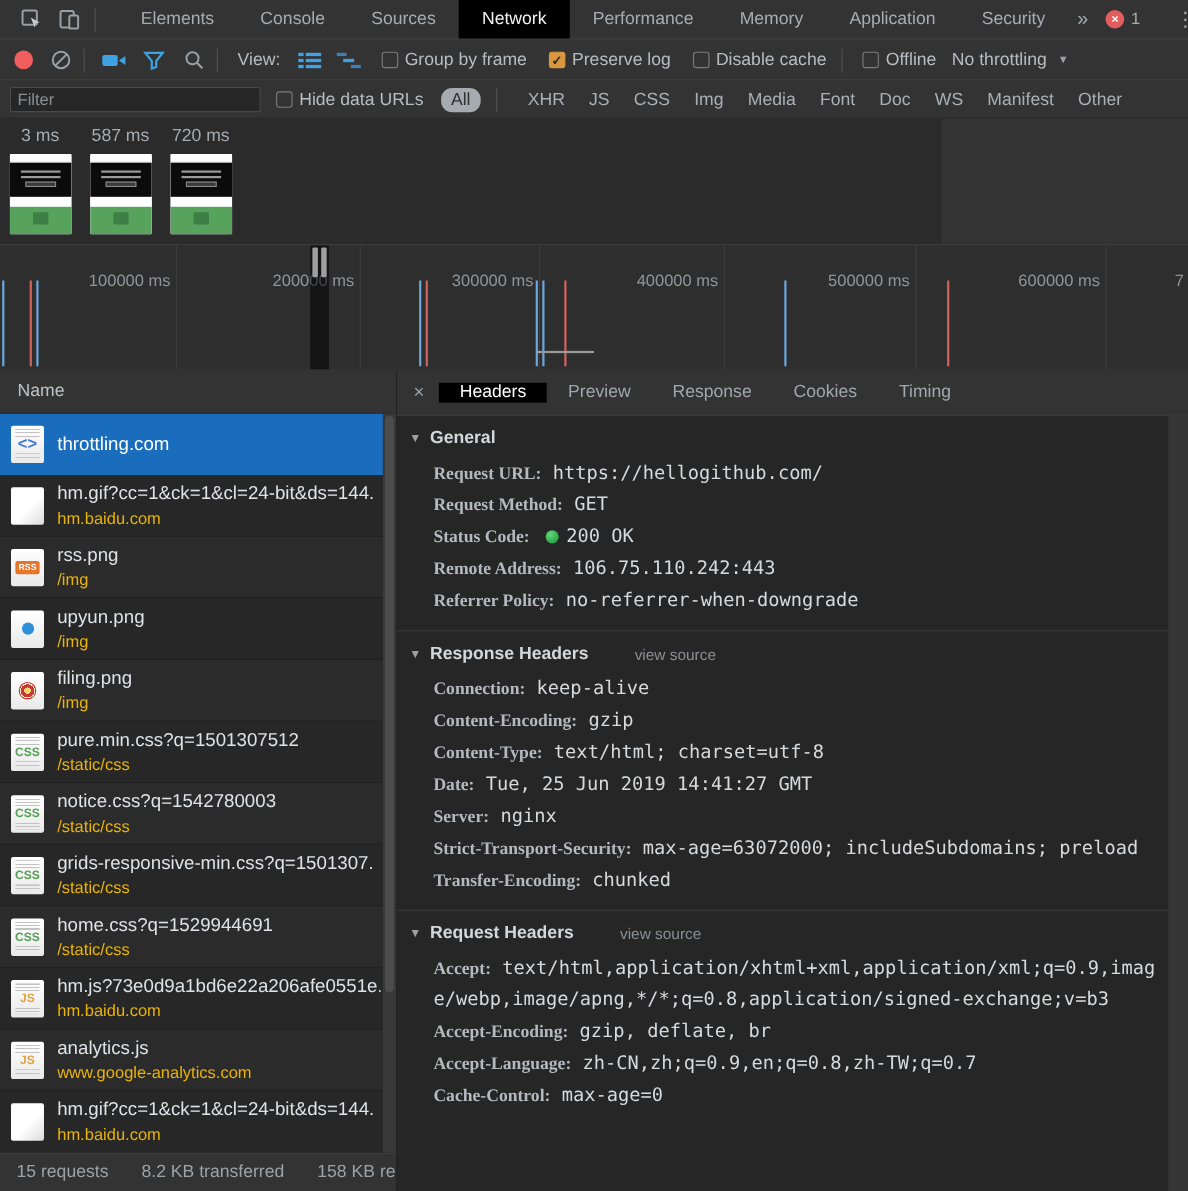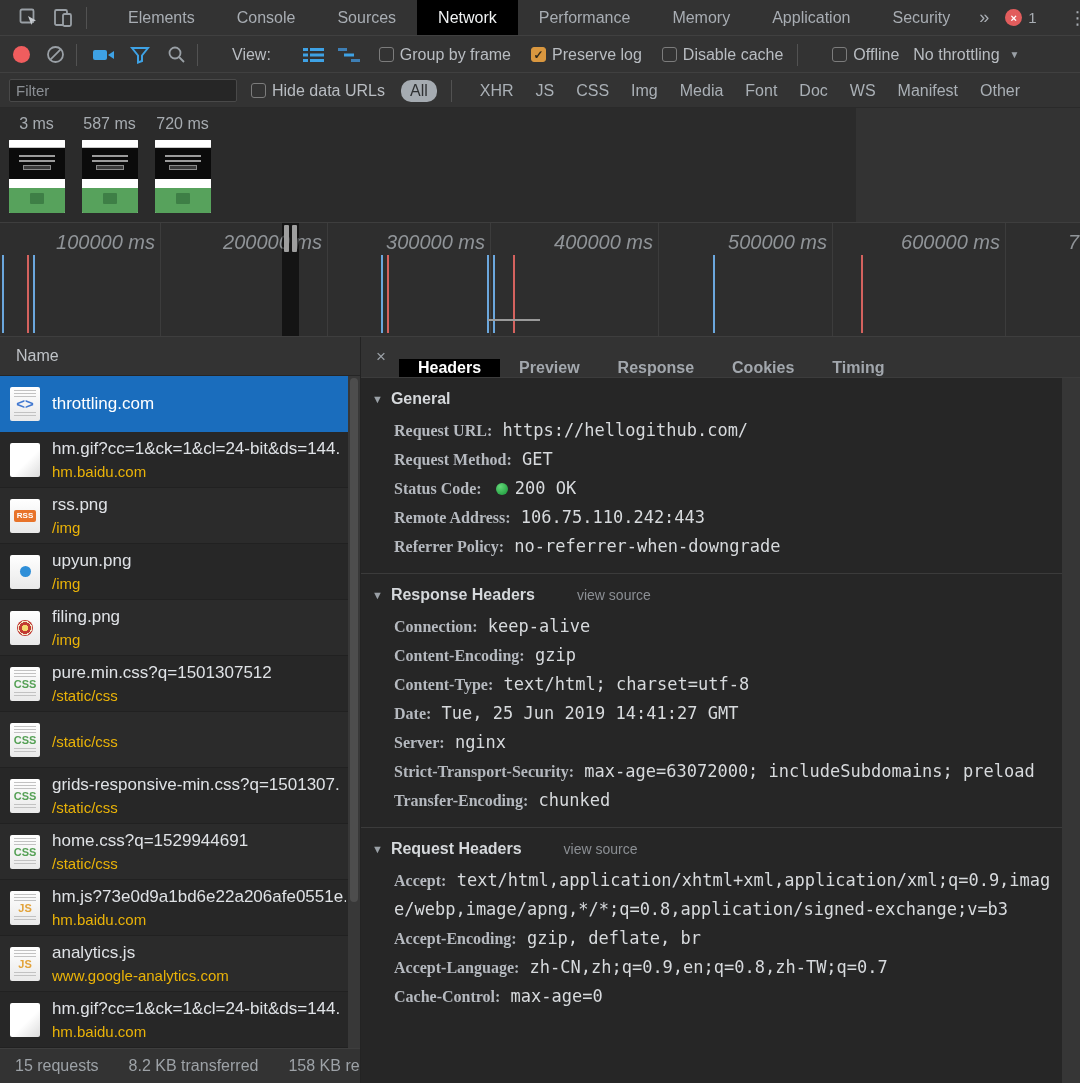--- a/index.html
+++ b/index.html
@@ -24,21 +24,21 @@
 
   
   .nettoolbar { position:absolute; top:37px; left:0; width:1080px; height:36px; background:#333;
                 display:flex; align-items:center; border-bottom:1px solid #404040; }
   .record-dot { width:17px; height:17px; border-radius:50%; background:#f05d5e; margin:0 10px 0 13px; cursor:pointer; }
   .tool-svg { display:flex; align-items:center; justify-content:center; width:30px; height:26px; cursor:pointer; }
   .lbl { color:#b9bdc2; font-size:16px; white-space:nowrap; }
   .chk { width:15px; height:15px; border:1.5px solid #7c7c7c; border-radius:3px; background:transparent;
          display:inline-flex; align-items:center; justify-content:center; cursor:pointer; flex:none; }
   .chk.checked { background:#d9973f; border-color:#d9973f; color:#30281a; font-size:12px; font-weight:bold; line-height:1; }
-  .gap6{margin-left:6px}.gap10{margin-left:28px}.gap14{margin-left:14px}.gap20{margin-left:20px}
+  .gap6{margin-left:6px}.gap10{margin-left:12px}.gap14{margin-left:14px}.gap20{margin-left:20px}
   .dd-arrow { color:#9aa0a6; font-size:10px; margin-left:10px; }
 
   
   .filterbar { position:absolute; top:74px; left:0; width:1080px; height:34px; background:#333;
                display:flex; align-items:center; border-bottom:1px solid #2a2a2a; }
   .filter-input { width:228px; height:23px; margin-left:9px; background:#262626; border:1px solid #494949;
                   border-radius:2px; color:#d7dadd; font-size:15px; padding:0 6px; font-family:"Liberation Sans",sans-serif; }
   .filter-input::placeholder { color:#8b8f94; }
   .ftype { color:#aab0b6; font-size:16px; margin-left:22px; cursor:pointer; white-space:nowrap; }
   .ftype.active { background:#a5abb1; color:#2f3133; border-radius:10px; padding:2px 9px; margin-left:16px; }
@@ -54,21 +54,21 @@
   .th-black .bar { height:5px; margin:1px 14px 0; background:#3a3a3a; border:1px solid #8a8a8a; }
   .th-white { height:9px; background:#fff; }
   .th-green { height:25px; background:#57a25c; position:relative; }
   .th-green b { position:absolute; left:50%; top:5px; transform:translateX(-50%); width:14px; height:11px;
                 background:#3e7f46; border-radius:1px; }
 
   
   .timeline { position:absolute; top:222px; left:0; width:1080px; height:115px; background:#2e2e2e;
               border-top:1px solid #3e3e3e; border-bottom:1px solid #3e3e3e; overflow:hidden; cursor:pointer; }
   .gridline { position:absolute; top:0; bottom:0; width:1px; background:#3c3c3c; }
-  .ticklbl { position:absolute; top:8px; color:#909498; font-size:20px; white-space:nowrap;font-style:italic; }
+  .ticklbl { position:absolute; top:24px; color:#909498; font-size:15px; white-space:nowrap; }
   .tlbar { position:absolute; width:2px; }
   .tlbar.blue { background:#6ba7dd; }
   .tlbar.red { background:#d4625e; }
   .tl-hline { position:absolute; height:2px; background:#9a9a9a; }
   .scrub-band { position:absolute; top:0; bottom:0; width:17px; background:rgba(0,0,0,0.55); }
   .scrub-handle { position:absolute; top:2px; width:5px; height:27px; background:#9e9e9e; border-radius:1px; cursor:ew-resize; }
 
   
   .left-panel { position:absolute; top:337px; left:0; width:360px; bottom:0; background:#272727; }
   .name-header { height:39px; background:#333; border-bottom:1px solid #262626; display:flex; align-items:center;
@@ -387,20 +387,21 @@
           <div class="req-domain">/static/css</div>
         </div>
       </div>
       <div class="req-row odd">
         <div class="ficon css">
           <div class="lines-t"></div>
           <div class="lines-b"></div>
           <span class="glyph">CSS</span>
         </div>
         <div class="req-text">
+          <div class="req-name">notice.css?q=1542780003</div>
           <div class="req-domain">/static/css</div>
         </div>
       </div>
       <div class="req-row even">
         <div class="ficon css">
           <div class="lines-t"></div>
           <div class="lines-b"></div>
           <span class="glyph">CSS</span>
         </div>
         <div class="req-text">
@@ -457,21 +458,21 @@
       <div class="status-div"></div>
       <span class="status-item">8.2 KB transferred</span>
       <div class="status-div"></div>
       <span class="status-item">158 KB re</span>
     </div>
 </div>
 
 <div class="right-panel">
   <div class="detail-tabs">
     <div class="dt-close">×</div>
-    <div id="detail-tabs-inner" style="display:flex;align-items:flex-end;font-weight:bold;">
+    <div id="detail-tabs-inner" style="display:flex;align-items:center;">
         <div class="dtab active">Headers</div>
         <div class="dtab">Preview</div>
         <div class="dtab">Response</div>
         <div class="dtab">Cookies</div>
         <div class="dtab">Timing</div>
       </div>
   </div>
   <div class="detail-body" id="detail-body">
       <div class="section">
         <div class="sec-head">

